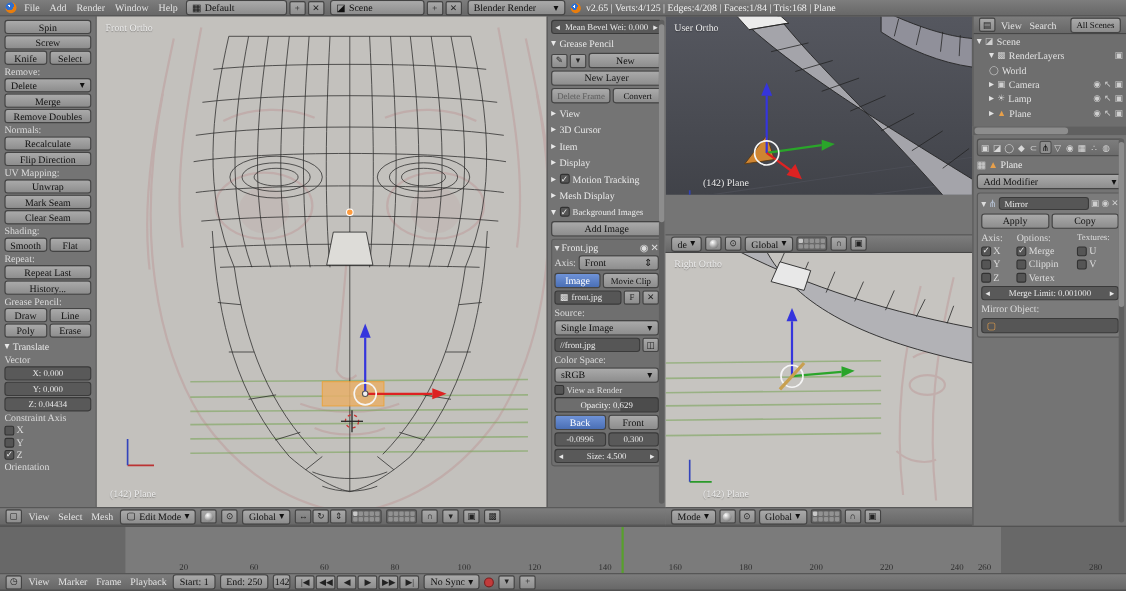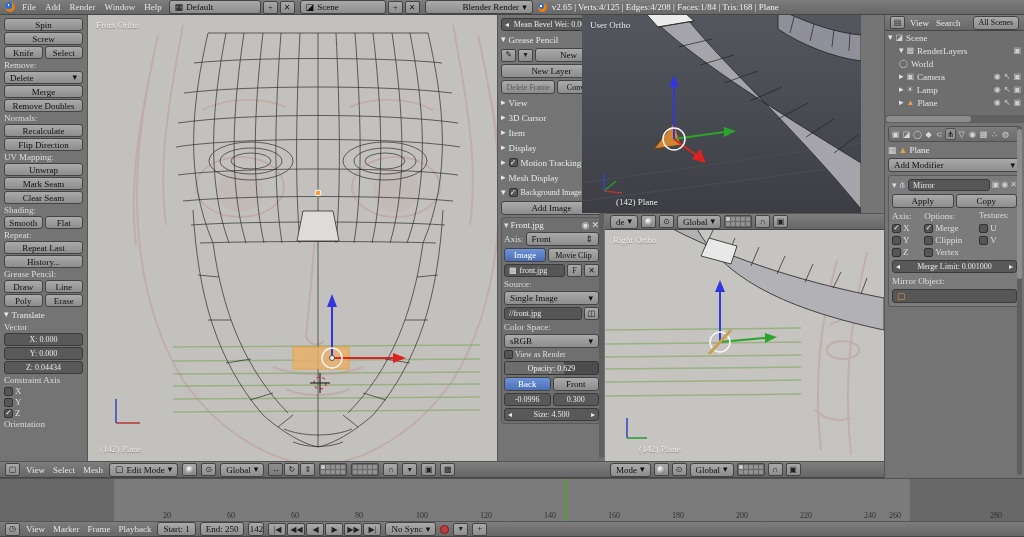--- a/index.html
+++ b/index.html
@@ -58,21 +58,21 @@
       <div class="ibox">✕</div>
     </div>
     <div class="row">
       <div class="btn" style="width:86px;justify-content:flex-start">
         <span class="icon">◪</span>
         <span style="flex:1;text-align:left">Scene</span>
       </div>
       <div class="ibox">+</div>
       <div class="ibox">✕</div>
     </div>
-    <div class="btn" style="width:108px;justify-content:flex-end">
+    <div class="btn" style="width:89px;justify-content:space-between">
       <span>Blender Render</span>
       <span class="icon">▾</span>
     </div>
     <span style="width:9px;height:9px;border-radius:50%;background:radial-gradient(circle at 35% 32%,#fff 0 1px,#2f6fd0 1px 3px,#e87d0d 3px);display:inline-block;flex:none"></span>
     <span style="color:#f0f0f0;white-space:nowrap">v2.65 | Verts:4/125 | Edges:4/208 | Faces:1/84 | Tris:168 | Plane</span>
   </div>
 
   <div class="abs ts" style="left:0;top:15px;width:88px;height:446px;background:#747474;border-right:1px solid #565656;padding:3px 4px;overflow:hidden">
     <div class="btn">
         <span>Spin</span>
@@ -499,21 +499,21 @@
         <span class="icon">◂</span>
         <span>Size: 4.500</span>
         <span class="icon">▸</span>
       </div>
     </div>
   </div>
   <div class="scrollv" style="left:599px;top:18px;height:440px">
       <i style="height:180px;margin-top:4px"></i>
     </div>
 
-  <div class="abs" style="left:582px;top:15px;width:279px;height:198px;overflow:hidden">
+  <div class="abs" style="left:605px;top:15px;width:279px;height:162px;overflow:hidden">
     <svg width="279" height="198" viewBox="0 0 279 198">
       <defs>
         <linearGradient id="bgU" x1="0" y1="0" x2="0" y2="1">
           <stop offset="0" stop-color="#55575f"></stop>
             <stop offset="1" stop-color="#3c3e44"></stop>
         </linearGradient>
       </defs>
       <rect width="279" height="198" fill="url(#bgU)"></rect>
       <g stroke="#4b4d55" stroke-width="1">
         <line x1="0" y1="168" x2="279" y2="128"></line>

